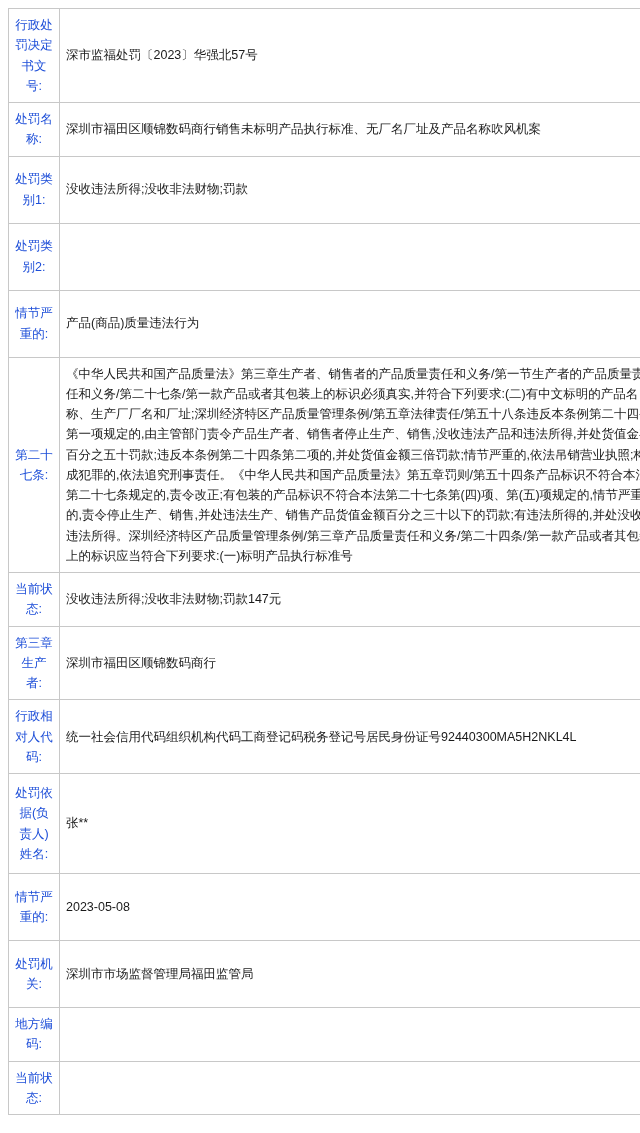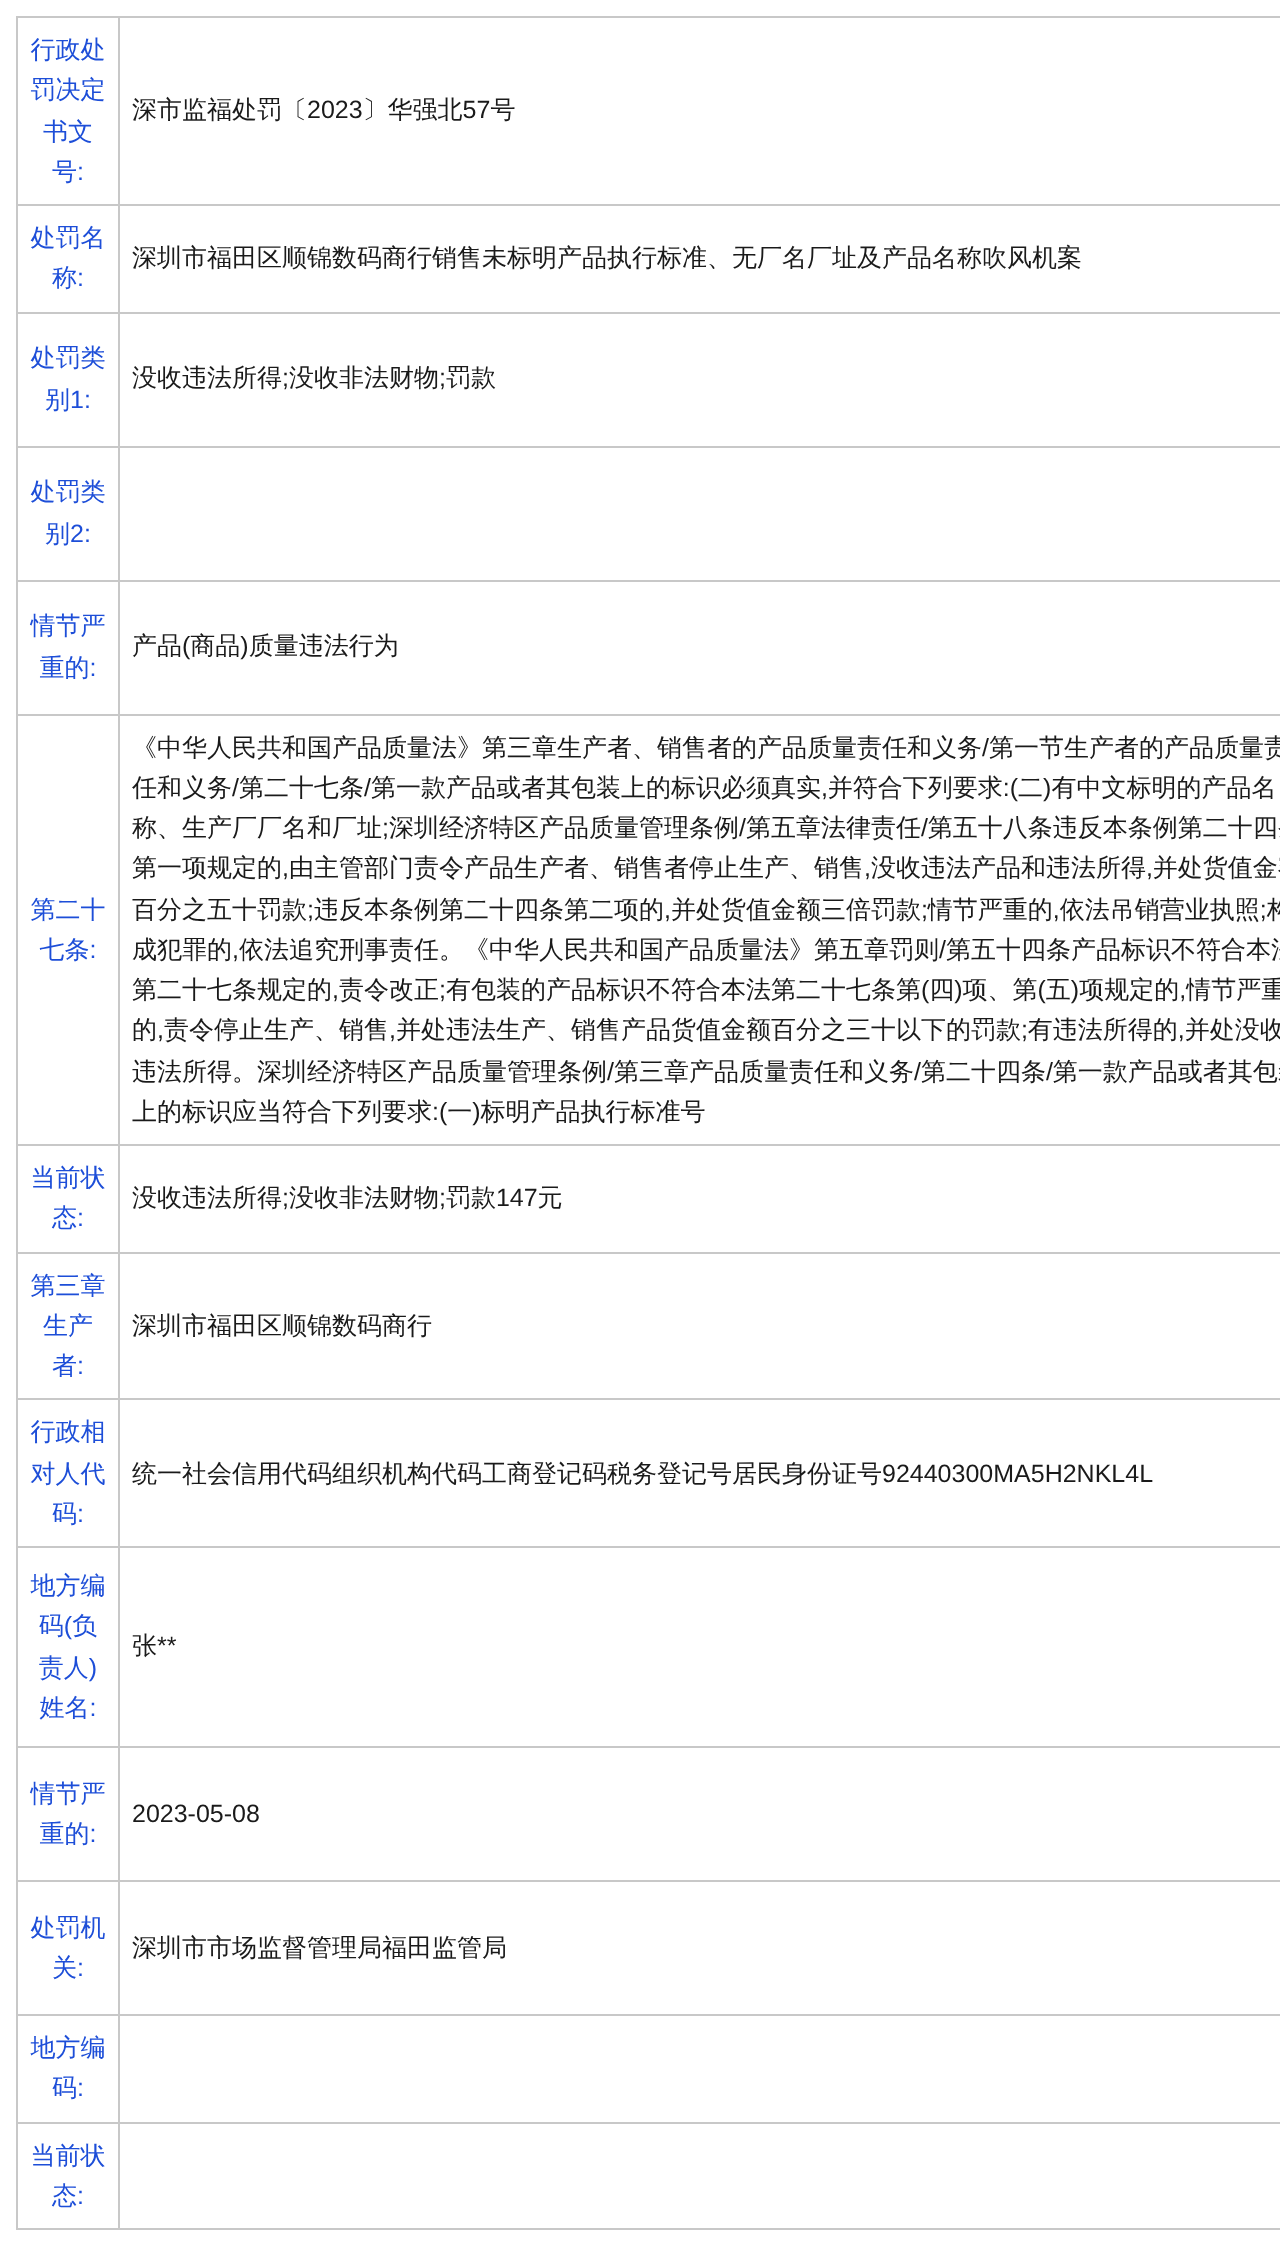--- a/index.html
+++ b/index.html
@@ -95,21 +95,21 @@
       </tr>
       <tr class="row-tall">
         <td class="label">第三章生产者:</td>
         <td class="value">深圳市福田区顺锦数码商行</td>
       </tr>
       <tr class="row-tall">
         <td class="label">行政相对人代码:</td>
         <td class="value">统一社会信用代码组织机构代码工商登记码税务登记号居民身份证号92440300MA5H2NKL4L</td>
       </tr>
       <tr style="height:100px">
-        <td class="label">地方编码(负责人)姓名:</td>
+        <td class="label">处罚依据(负责人)姓名:</td>
         <td class="value">张**</td>
       </tr>
       <tr class="row-tall">
         <td class="label">情节严重的:</td>
         <td class="value">2023-05-08</td>
       </tr>
       <tr class="row-tall">
         <td class="label">处罚机关:</td>
         <td class="value">深圳市市场监督管理局福田监管局</td>
       </tr>

